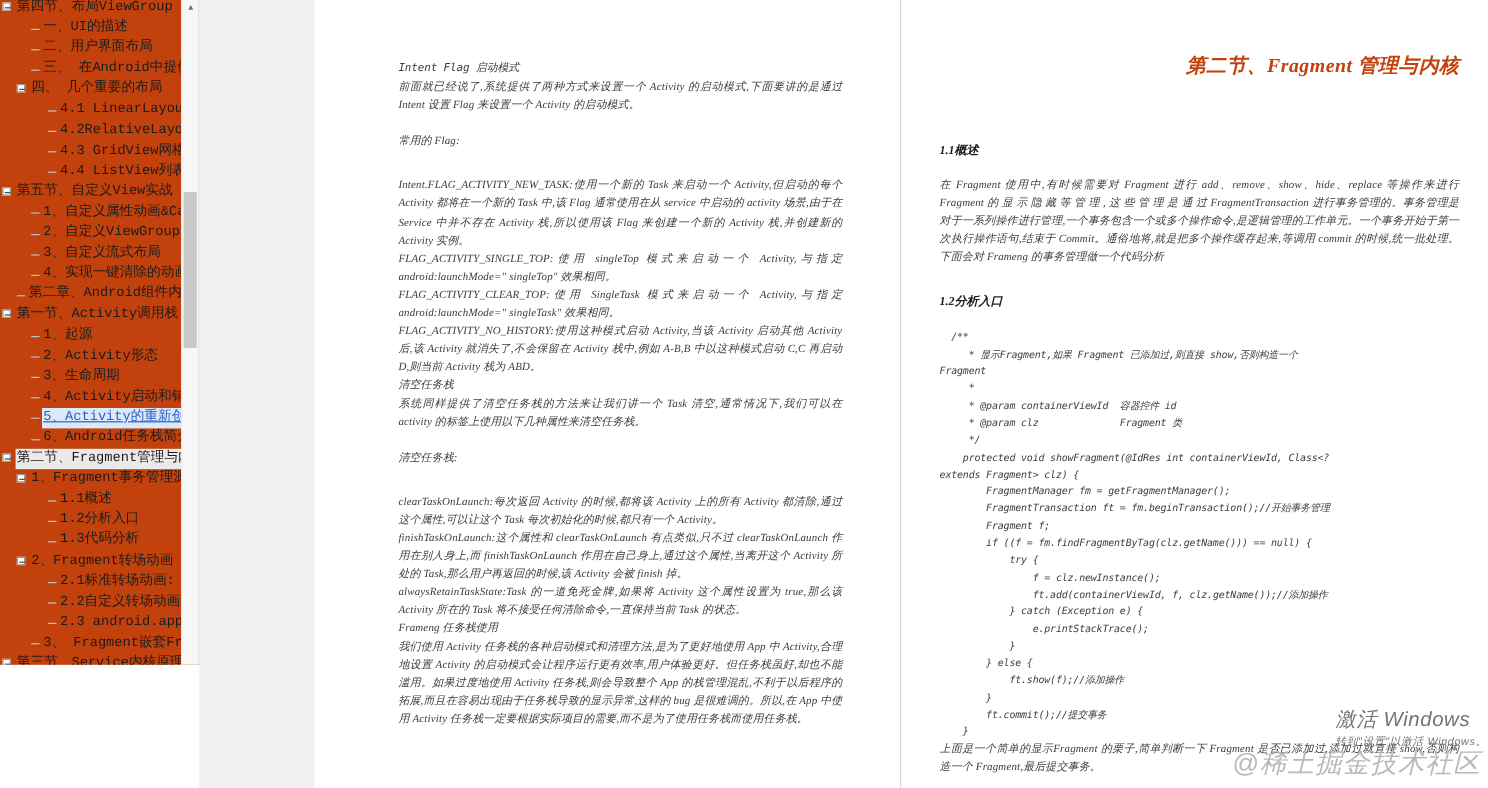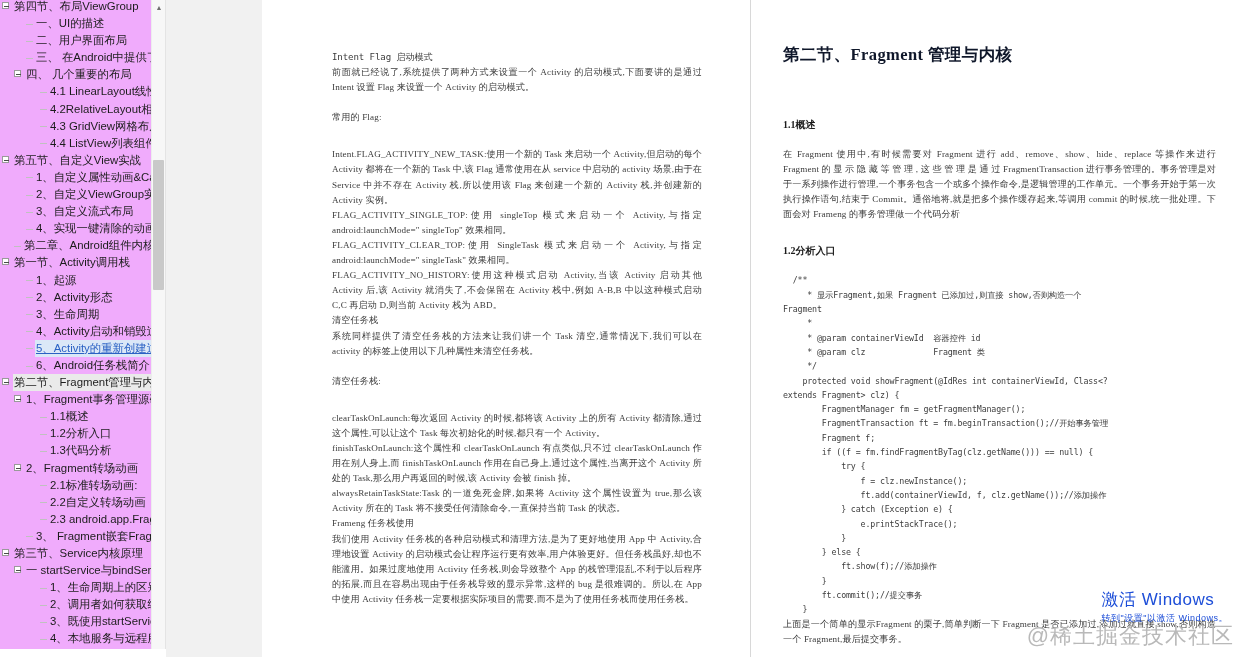--- a/index.html
+++ b/index.html
@@ -13,26 +13,27 @@
     position: relative;
     width: 1240px; height: 657px;
     display: flex;
     background: #ffffff;
   }
 
   
   .outline-pane {
     position: relative;
     width: 166px;
-    height: 649px;
-    background: #f0abfc;
+    height: 554px;
+    background: #c2410c;
     overflow: hidden;
     flex: 0 0 166px;
     border-right: 1px solid #e4e4e4;
     box-sizing: border-box;
+    font-family: Liberation Mono, monospace;
   }
   .outline-list {
     position: absolute;
     top: -2px; left: 0;
     width: 300px;
   }
   .tree-row {
     position: relative;
     height: 17.1px;
     line-height: 17.1px;
@@ -128,20 +129,21 @@
   }
 
   
   .viewer {
     position: relative;
     flex: 1 1 auto;
     height: 657px;
     background: #f1f1f1;
     display: flex;
     overflow: hidden;
+    font-style: italic;
   }
   .gutter-left {
     flex: 0 0 96px;
     background: #f1f1f1;
     height: 657px;
   }
   .page {
     background: #ffffff;
     height: 657px;
     position: relative;
@@ -173,23 +175,24 @@
     letter-spacing: -0.1px;
   }
   .gap-sm { height: 15px; }
   .gap-md { height: 22px; }
   .gap-lg { height: 30px; }
 
   .h1-doc {
     font-family: "Liberation Serif", "DejaVu Serif", serif;
     font-size: 16.5px;
     font-weight: bold;
-    color: #0f172a;
+    color: #c2410c;
     margin: 0;
     letter-spacing: 0.4px;
+    text-align: right;
   }
   .h2-doc {
     font-family: "Liberation Serif", "DejaVu Serif", serif;
     font-size: 10.8px;
     font-weight: bold;
     color: #1c1c1c;
     margin: 0;
     letter-spacing: 0.2px;
   }
   .h3-doc {
@@ -205,23 +208,23 @@
     line-height: 14.3px;
     color: #3d3d3d;
     margin: 0;
     white-space: pre-wrap;
     letter-spacing: -0.15px;
   }
 
   
   .wm-activate {
     position: absolute;
-    right: 12px; bottom: 32px;
+    right: 1px; bottom: 32px;
     font-size: 17px;
-    color: #1d4ed8;
+    color: #737373;
     font-family: "Liberation Sans", sans-serif;
     letter-spacing: 0.5px;
     white-space: nowrap;
     pointer-events: none;
   }
   .wm-activate .line2 {
     display: block;
     font-size: 9px;
     margin-top: 1px;
   }

